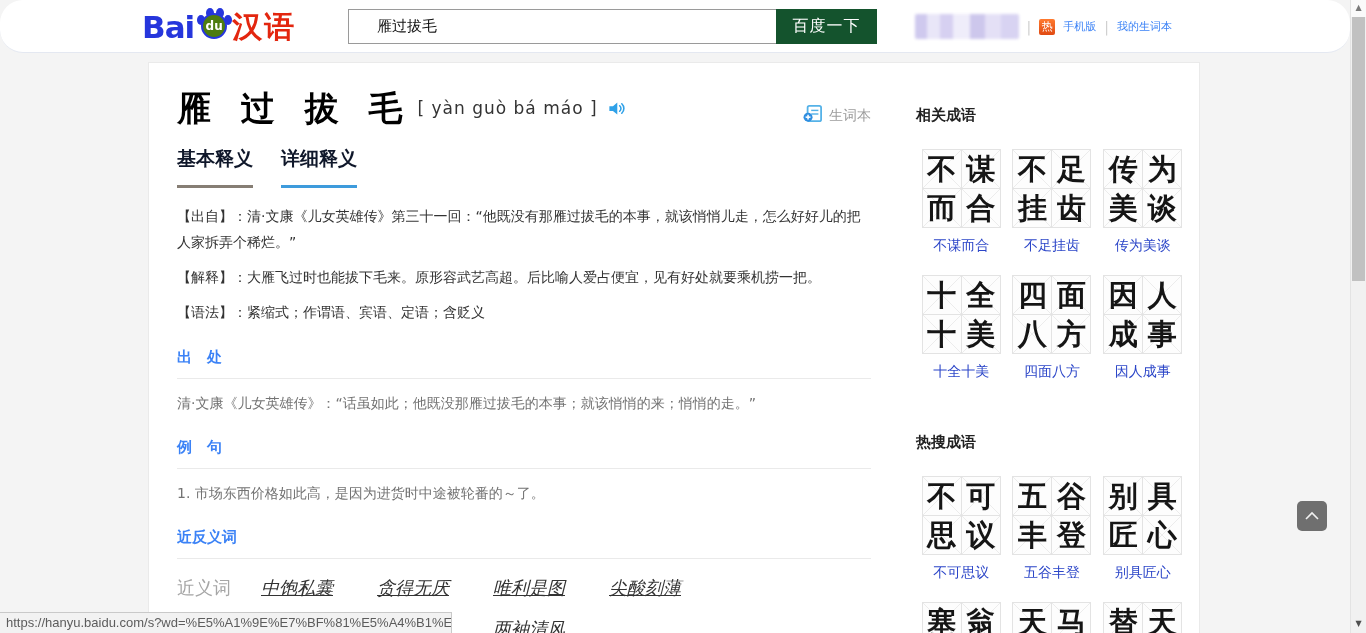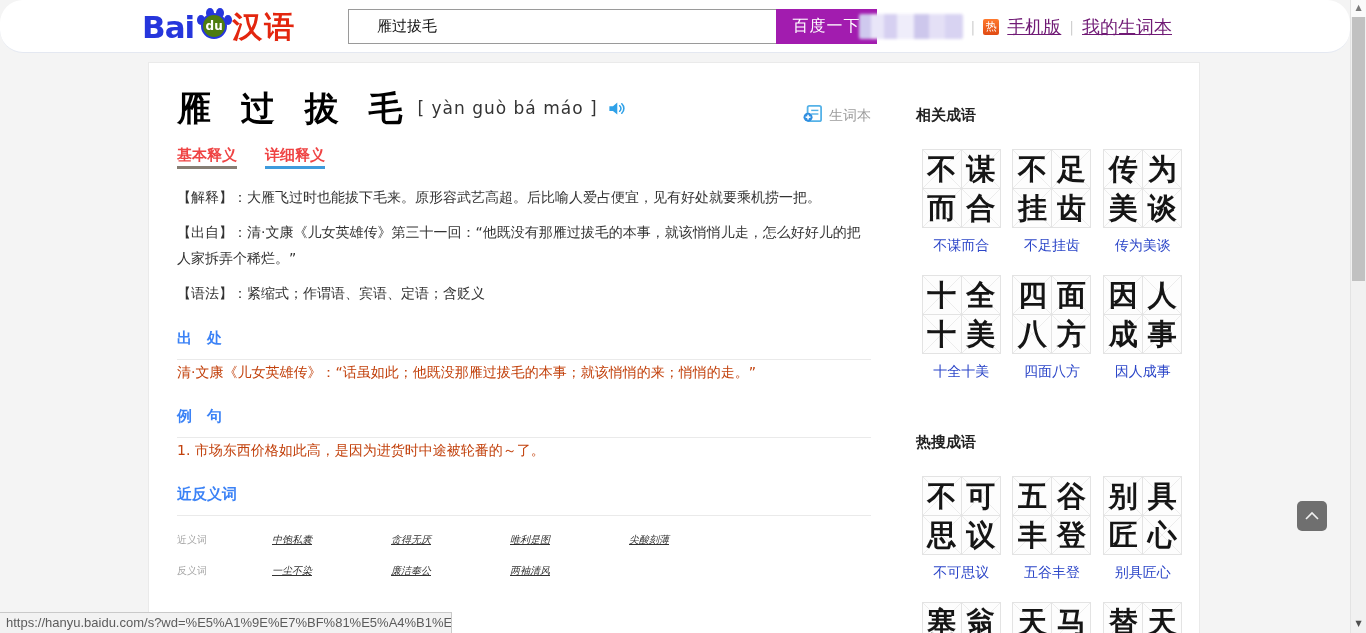--- a/index.html
+++ b/index.html
@@ -15,56 +15,56 @@
   .paw { position:relative; width:36px; height:38px; margin:0 1px; }
   .paw .toe { position:absolute; width:8px; height:10px; border-radius:50%; background:#2636dc; }
   .paw .t1 { left:2px; top:8px; } .paw .t2 { left:11px; top:1px; }
   .paw .t3 { left:21px; top:1px; } .paw .t4 { left:29px; top:8px; }
   .paw .pad { position:absolute; left:6px; top:6px; width:26px; height:26px; border-radius:50%;
     background:#4d7c0f; border:2px solid #2636dc; color:#fff; font-size:12px; font-weight:bold;
     text-align:center; line-height:22px; }
   .logo-cn { font-size:30px; font-weight:bold; color:#e3260f; line-height:36px; letter-spacing:2px; }
   .search-input { position:absolute; left:348px; top:9px; width:450px; height:35px;
     border:1px solid #9a9a9a; font-size:15px; padding:0 28px; color:#111; outline:none; }
-  .search-btn { position:absolute; left:776px; top:9px; width:101px; height:35px; background:#a21caf;
+  .search-btn { position:absolute; left:776px; top:9px; width:101px; height:35px; background:#14532d;
     color:#fff; border:none; font-size:16px; cursor:pointer; letter-spacing:1px; }
   .hdr-right { position:absolute; right:178px; top:0; height:53px; display:flex; align-items:center; gap:8px; }
   .blurred { width:104px; height:25px; border-radius:2px; filter:blur(1.5px);
     background:
       linear-gradient(90deg,#cfc9ee 0 12px,#e9e6f8 12px 25px,#d6d0f1 25px 38px,#efedfa 38px 55px,#cdc7ec 55px 70px,#e4e0f6 70px 86px,#d8d3f2 86px 104px);
   }
   .hdr-sep { color:#cfcfcf; font-size:14px; }
   .hot-badge { width:16px; height:16px; background:linear-gradient(#ff7a2f,#e04a12); color:#fff;
     font-size:11px; line-height:16px; text-align:center; border-radius:2px; }
-  .hlink { color:#701a75; font-size:18px; text-decoration:underline; cursor:pointer; }
+  .hlink { color:#3b82f6; font-size:11px; cursor:pointer; }
 
   
   .card { position:absolute; left:148px; top:62px; width:1052px; height:571px; background:#fff;
     border:1px solid #eaeaea; border-bottom:none; z-index:1; }
 
   
   .col-main { position:absolute; left:28px; top:0; width:694px; }
   .title-row { display:flex; align-items:center; margin-top:24px; }
   .entry-title { font-size:34px; font-weight:bold; color:#000; letter-spacing:9px; line-height:42px;
     font-family:"DejaVu Sans",sans-serif; }
   .pinyin { font-size:17px; color:#333; margin-left:6px; letter-spacing:1px; }
   .speaker { margin-left:9px; width:19px; height:19px; cursor:pointer; }
   .wordbook-btn { position:absolute; right:0; top:42px; display:flex; align-items:center; gap:6px;
     color:#9c9c9c; font-size:14px; cursor:pointer; }
   .tabs { margin-top:17px; display:flex; gap:28px; }
-  .tab { font-size:15px; font-weight:bold; color:#ef4444; padding-bottom:1px;
+  .tab { font-size:19px; font-weight:bold; color:#0f172a; padding-bottom:13px;
     border-bottom:3px solid transparent; cursor:pointer; }
   .tab-basic { border-bottom-color:#867e74; }
   .tab-detail { border-bottom-color:#3e9bdc; }
   .defs { margin-top:15px; }
   .defs p { font-size:14px; color:#333; line-height:26px; margin-bottom:9px; }
   .sec-h { margin-top:23px; font-size:15px; font-weight:bold; color:#3b82f6; }
   .rule { border:none; border-top:1px solid #eaeaea; margin-top:11px; }
-  .sec-text { margin-top:0; font-size:14px; color:#c2410c; line-height:24px; }
-  .syn-row { margin-top:17px; font-size:10px; display:flex; align-items:center;gap:35px; }
+  .sec-text { margin-top:12px; font-size:14px; color:#737373; line-height:24px; }
+  .syn-row { margin-top:17px; font-size:18px; display:flex; align-items:center; }
   .syn-label { color:#a6a6a6; margin-right:30px; }
   .wlink { color:#333; text-decoration:underline; margin-right:44px; cursor:pointer;font-style:italic; }
 
   
   .col-side { position:absolute; left:767px; top:43px; width:272px; }
   .side-h { font-size:15px; font-weight:bold; color:#222; }
   .cardgrid { margin-top:24px; display:grid; grid-template-columns:repeat(3,1fr); row-gap:20px;
     justify-items:center; }
   .idiom-unit { text-align:center; }
   .igrid { display:grid; grid-template-columns:repeat(2,38px); grid-auto-rows:38px; gap:1px;
@@ -154,22 +154,22 @@
         </span>
         <span>生词本</span>
       </div>
 
       <nav class="tabs">
         <div class="tab tab-basic">基本释义</div>
         <div class="tab tab-detail">详细释义</div>
       </nav>
 
       <div class="defs">
+        <p><span>【出自】</span><span>：清·文康《儿女英雄传》第三十一回：“他既没有那雁过拔毛的本事，就该悄悄儿走，怎么好好儿的把人家拆弄个稀烂。”</span></p>
         <p><span>【解释】</span><span>：大雁飞过时也能拔下毛来。原形容武艺高超。后比喻人爱占便宜，见有好处就要乘机捞一把。</span></p>
-        <p><span>【出自】</span><span>：清·文康《儿女英雄传》第三十一回：“他既没有那雁过拔毛的本事，就该悄悄儿走，怎么好好儿的把人家拆弄个稀烂。”</span></p>
         <p><span>【语法】</span><span>：紧缩式；作谓语、宾语、定语；含贬义</span></p>
       </div>
 
       <div class="sec-h">出　处</div>
       <hr class="rule">
       <div class="sec-text">清·文康《儿女英雄传》：“话虽如此；他既没那雁过拔毛的本事；就该悄悄的来；悄悄的走。”</div>
 
       <div class="sec-h">例　句</div>
       <hr class="rule">
       <div class="sec-text">1. 市场东西价格如此高，是因为进货时中途被轮番的～了。</div>

